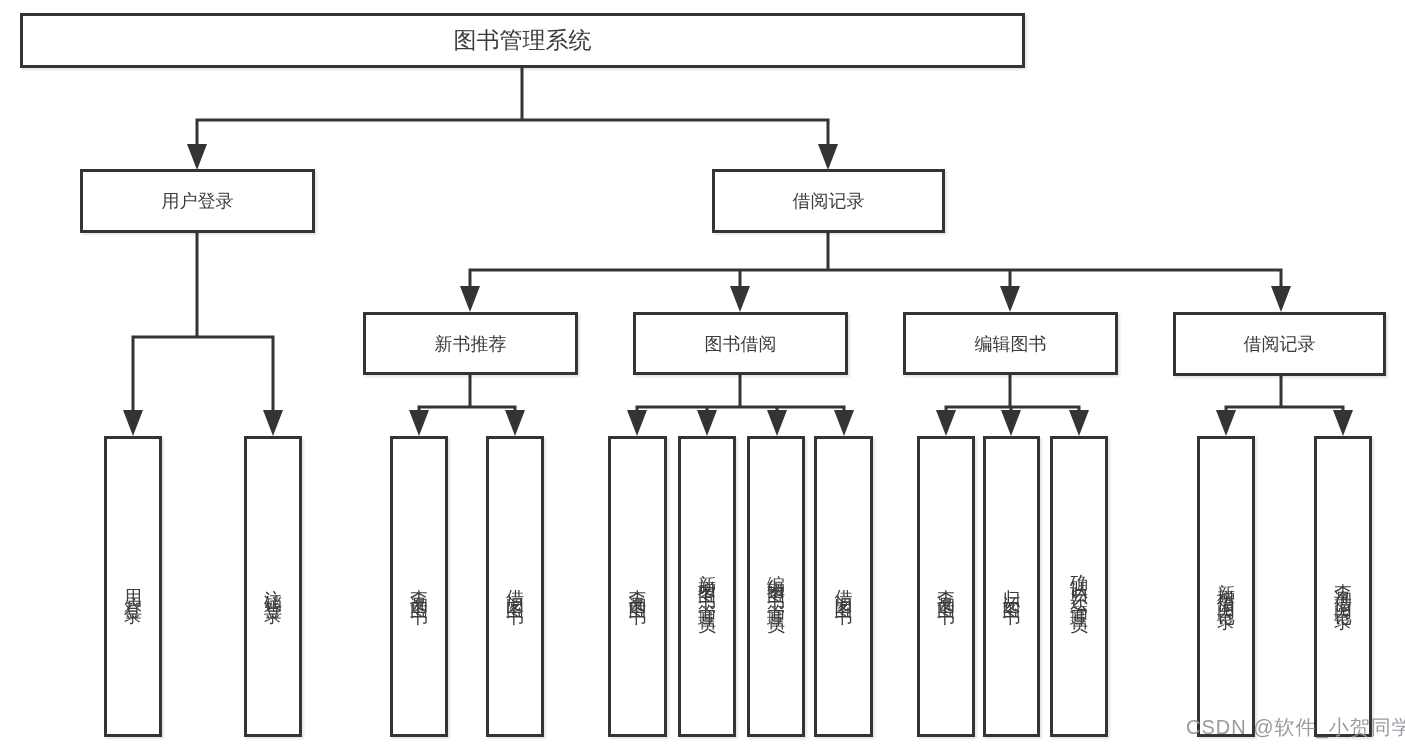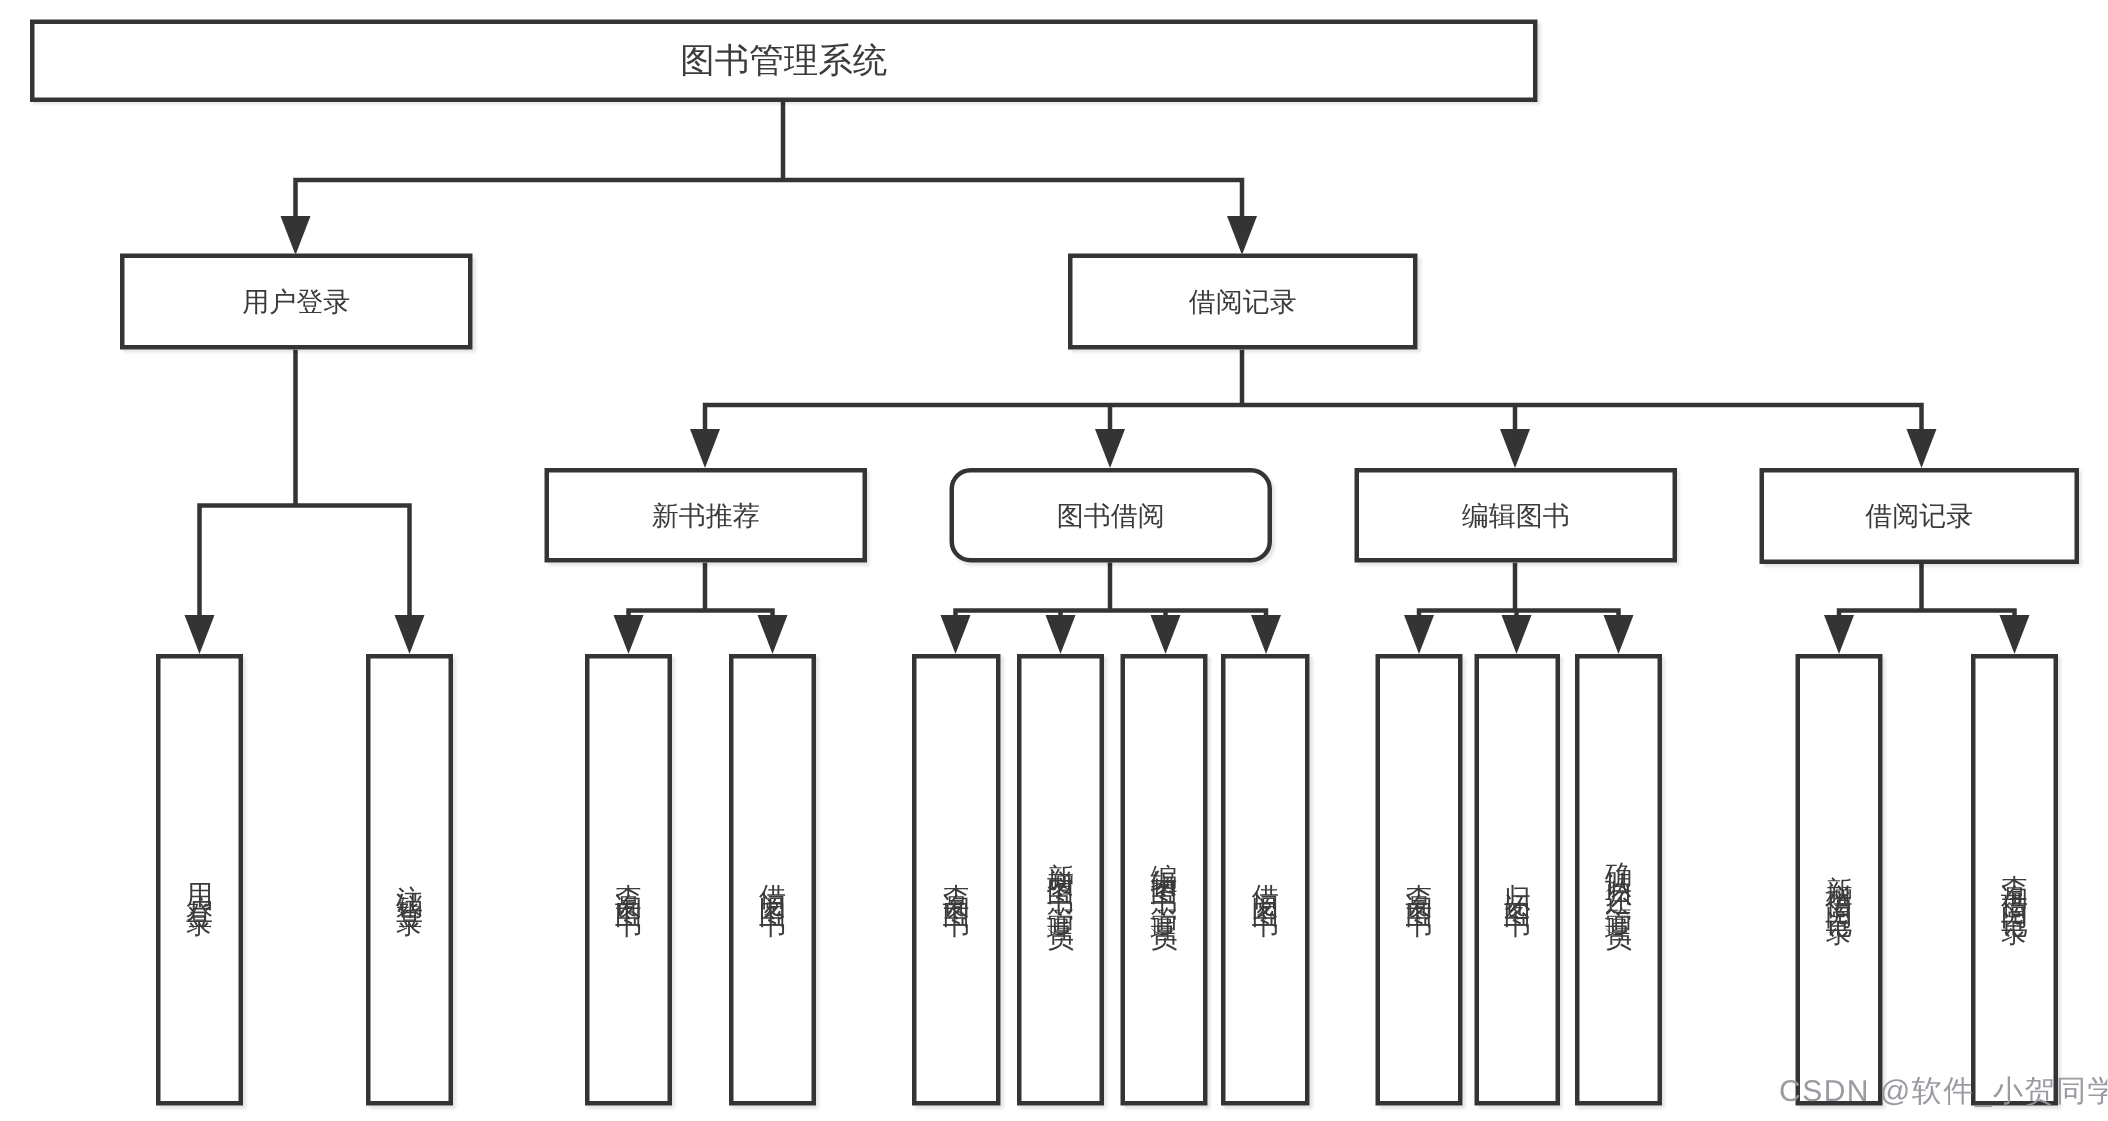--- a/index.html
+++ b/index.html
@@ -62,21 +62,21 @@
       <polygon points="1333,410 1353,410 1343,436"></polygon>
     </g>
   </svg>
 
   <div class="node root" style="left:20px;top:13px;width:1005px;height:55px;">图书管理系统</div>
 
   <div class="node" style="left:80px;top:169px;width:235px;height:64px;">用户登录</div>
   <div class="node" style="left:712px;top:169px;width:233px;height:64px;">借阅记录</div>
 
   <div class="node" style="left:363px;top:312px;width:215px;height:63px;">新书推荐</div>
-  <div class="node" style="left:633px;top:312px;width:215px;height:63px;border-radius:14px;">图书借阅</div>
+  <div class="node" style="left:633px;top:312px;width:215px;height:63px;">图书借阅</div>
   <div class="node" style="left:903px;top:312px;width:215px;height:63px;">编辑图书</div>
   <div class="node" style="left:1173px;top:312px;width:213px;height:64px;">借阅记录</div>
 
   <div class="node leaf" style="left:104px;top:436px;width:58px;height:301px;">
     <span>用户登录</span>
   </div>
   <div class="node leaf" style="left:244px;top:436px;width:58px;height:301px;">
     <span>注销登录</span>
   </div>
 

